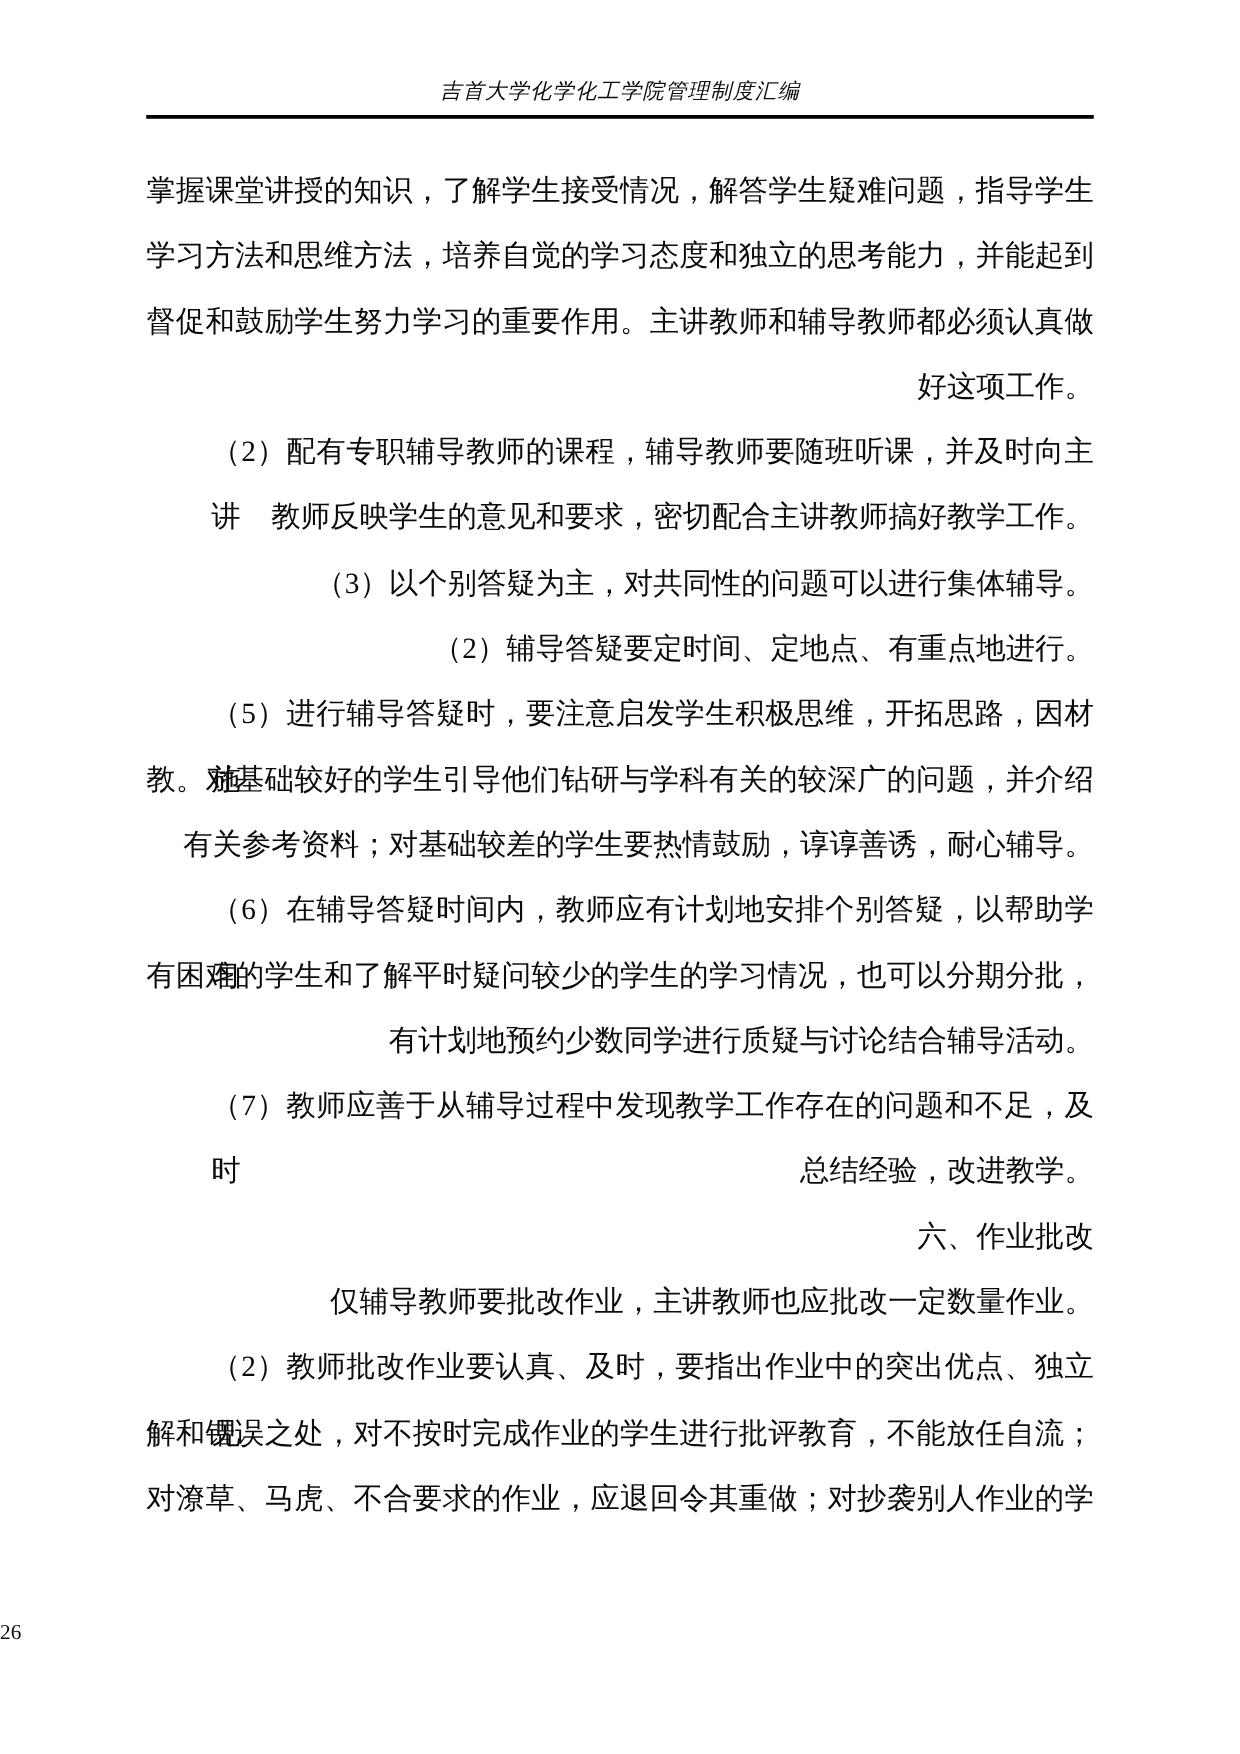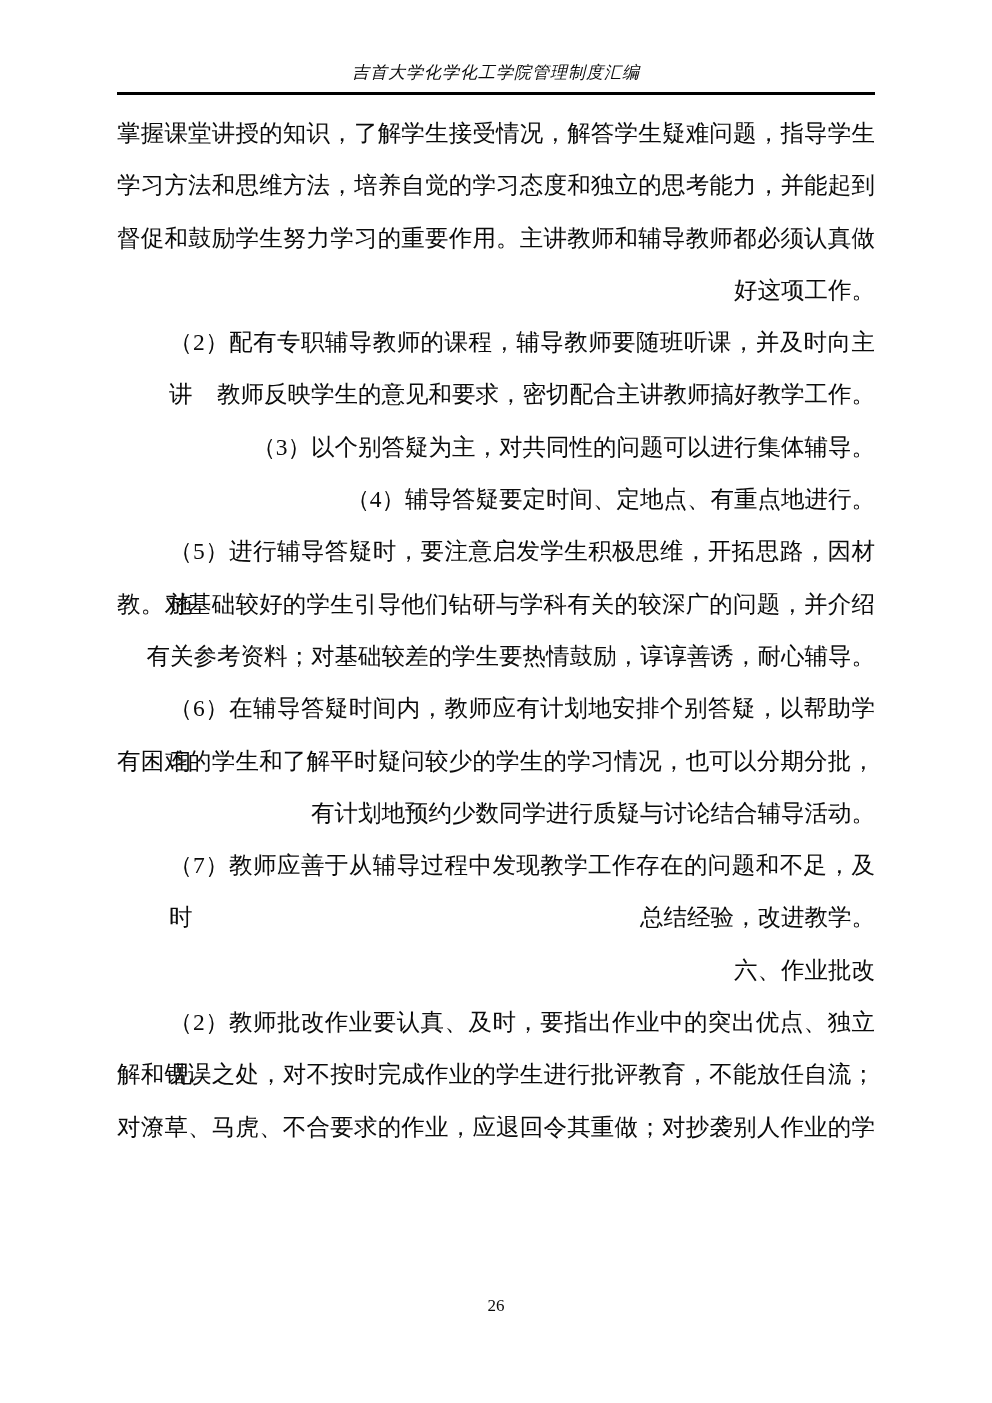--- a/index.html
+++ b/index.html
@@ -34,21 +34,21 @@
   .header-rule {
     position: absolute;
     top: 92px;
     left: 117px;
     width: 758px;
     height: 3px;
     background: var(--rule-color, #000000);
   }
   .document-body {
     position: absolute;
-    top: 107px;
+    top: 127px;
     left: 117px;
     width: 758px;
   }
   .line {
     height: 52.3px;
     line-height: 52.3px;
     font-size: 23.5px;
     text-align: right;
     white-space: normal;
     overflow: visible;
@@ -59,21 +59,21 @@
   .line.fill {
     text-align: justify;
     text-align-last: justify;
     text-justify: inter-character;
   }
   .page-footer {
     position: absolute;
     top: 1294px;
     left: 0;
     width: 992px;
-    text-align: center;
+    text-align: left;
   }
   .page-number {
     font-size: 17px;
     color: var(--text-color, #0b0b0b);
     line-height: 24px;
   }
 </style>
 </head>
 <body>
 
@@ -86,30 +86,31 @@
   <div class="header-rule"></div>
 
   <div class="document-body">
       <div class="line fill">掌握课堂讲授的知识，了解学生接受情况，解答学生疑难问题，指导学生</div>
       <div class="line fill">学习方法和思维方法，培养自觉的学习态度和独立的思考能力，并能起到</div>
       <div class="line fill">督促和鼓励学生努力学习的重要作用。主讲教师和辅导教师都必须认真做</div>
       <div class="line">好这项工作。</div>
       <div class="line indent fill">（2）配有专职辅导教师的课程，辅导教师要随班听课，并及时向主讲</div>
       <div class="line">教师反映学生的意见和要求，密切配合主讲教师搞好教学工作。</div>
       <div class="line indent">（3）以个别答疑为主，对共同性的问题可以进行集体辅导。</div>
-      <div class="line indent">（4）辅导答疑要定时间、定地点、有重点地进行。</div>
+      <div class="line indent">（2）辅导答疑要定时间、定地点、有重点地进行。</div>
       <div class="line indent fill">（5）进行辅导答疑时，要注意启发学生积极思维，开拓思路，因材施</div>
       <div class="line fill">教。对基础较好的学生引导他们钻研与学科有关的较深广的问题，并介绍</div>
       <div class="line">有关参考资料；对基础较差的学生要热情鼓励，谆谆善诱，耐心辅导。</div>
       <div class="line indent fill">（6）在辅导答疑时间内，教师应有计划地安排个别答疑，以帮助学习</div>
       <div class="line fill">有困难的学生和了解平时疑问较少的学生的学习情况，也可以分期分批，</div>
       <div class="line">有计划地预约少数同学进行质疑与讨论结合辅导活动。</div>
       <div class="line indent fill">（7）教师应善于从辅导过程中发现教学工作存在的问题和不足，及时</div>
       <div class="line">总结经验，改进教学。</div>
       <div class="line">六、作业批改</div>
+      <div class="line">仅辅导教师要批改作业，主讲教师也应批改一定数量作业。</div>
       <div class="line indent fill">（2）教师批改作业要认真、及时，要指出作业中的突出优点、独立见</div>
       <div class="line fill">解和错误之处，对不按时完成作业的学生进行批评教育，不能放任自流；</div>
       <div class="line fill">对潦草、马虎、不合要求的作业，应退回令其重做；对抄袭别人作业的学</div>
     </div>
 
   <div class="page-footer">
     <span class="page-number">26</span>
   </div>
 
 </div>

